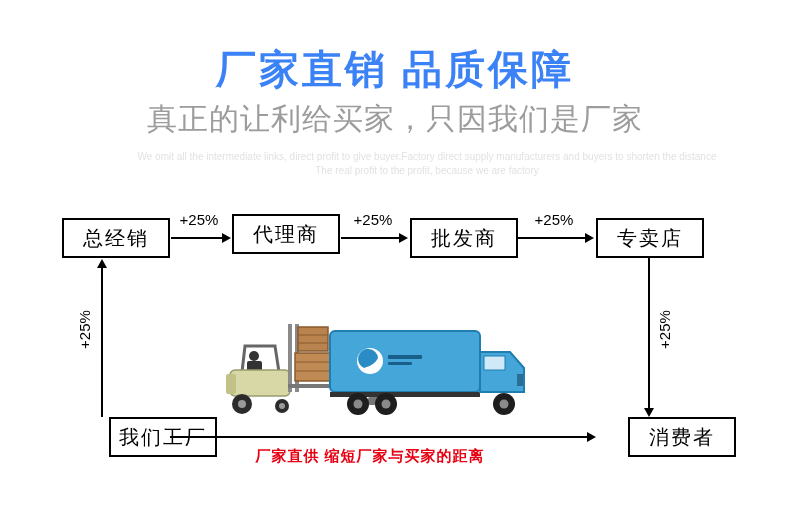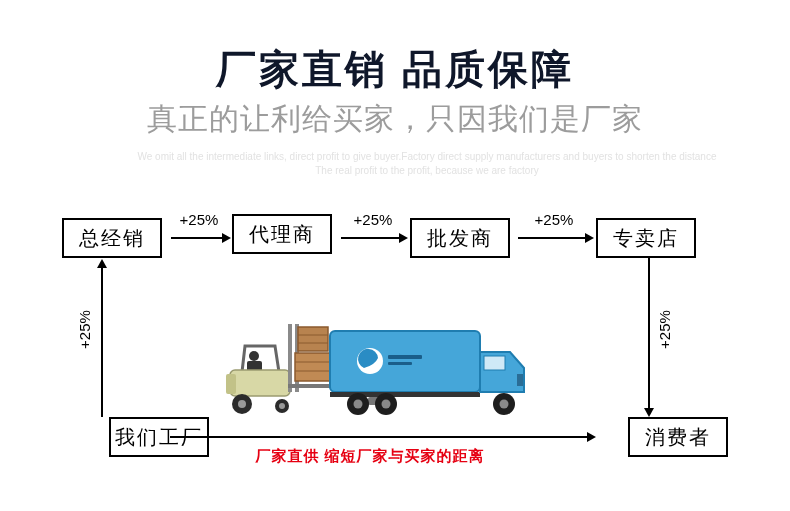--- a/index.html
+++ b/index.html
@@ -2,34 +2,34 @@
 <html><head>
 <meta charset="utf-8">
 <style>
   * { margin:0; padding:0; box-sizing:border-box; }
   html,body { background:#fff; }
   body { font-family:"Liberation Sans","DejaVu Sans",sans-serif; }
   .canvas { position:relative; width:790px; height:511px; background:#ffffff; overflow:hidden; margin:0 auto; }
 
   .title {
     position:absolute; top:42px; left:0; width:100%;
-    text-align:center; font-size:40px; font-weight:bold; color:#0f172a;
+    text-align:center; font-size:40px; font-weight:bold; color:#3b82f6;
     letter-spacing:3px;
   }
   .subtitle {
     position:absolute; top:99px; left:0; width:100%;
     text-align:center; font-size:30px; color:#9c9c9c; letter-spacing:1px;font-family:Liberation Mono, monospace;
   }
   .watermark {
     position:absolute; top:150px; left:0; width:100%;
     text-align:center; font-size:10px; line-height:14px; color:#e2e2e2;margin-left:32px;
   }
 
   .node {
-    position:absolute; width:100px; height:40px;
+    position:absolute; width:108px; height:40px;
     border:2px solid #000; background:#fff;
     display:flex; align-items:center; justify-content:center;
     font-size:20px; color:#000; letter-spacing:2px;
   }
 
   .h-arrow { position:absolute; height:2px; background:#000; }
   .h-arrow::after {
     content:""; position:absolute; right:-9px; top:-4px;
     border-left:9px solid #000; border-top:5px solid transparent; border-bottom:5px solid transparent;
   }

